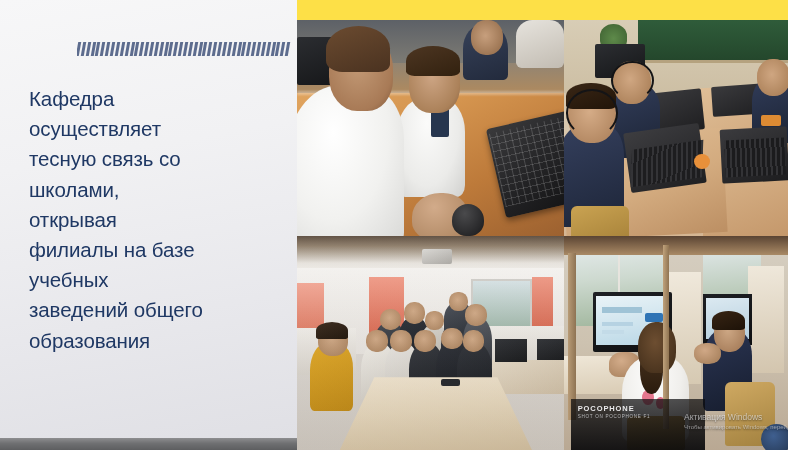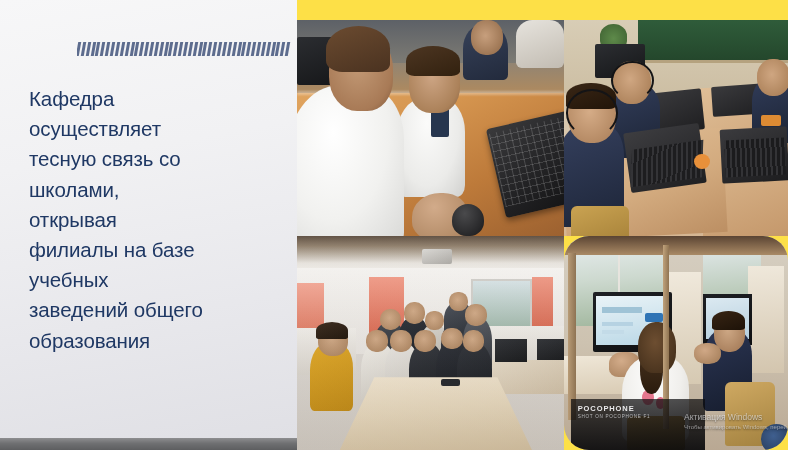--- a/index.html
+++ b/index.html
@@ -325,21 +325,21 @@
     left:7%; top:40%; width:12%; height:8%;
     background:linear-gradient(160deg,#3a2a1c,#1f140a);
     border-radius:50% 50% 12% 12%;
   }
   .bl-watermark-tint {
     left:0; top:0; width:100%; height:100%;
     background:linear-gradient(180deg,rgba(255,255,255,.05),rgba(0,0,0,.04));
   }
 
   
-  #ph-br { background:linear-gradient(180deg,#d6cfc2 0%,#cdc2b0 50%,#b9a893 100%);border-radius:25px; }
+  #ph-br { background:linear-gradient(180deg,#d6cfc2 0%,#cdc2b0 50%,#b9a893 100%); }
   .br-window {
     left:2%; top:2%; width:44%; height:40%;
     background:linear-gradient(175deg,#e8eef0 0%,#cdd9cf 45%,#9fb59b 100%);
   }
   .br-win-mul { left:24%; top:2%; width:2px; height:40%; background:#e7e4de; }
   .br-window2 {
     left:62%; top:2%; width:26%; height:26%;
     background:linear-gradient(175deg,#e6ecef,#b6c7b4);
   }
   .br-topbeam {

